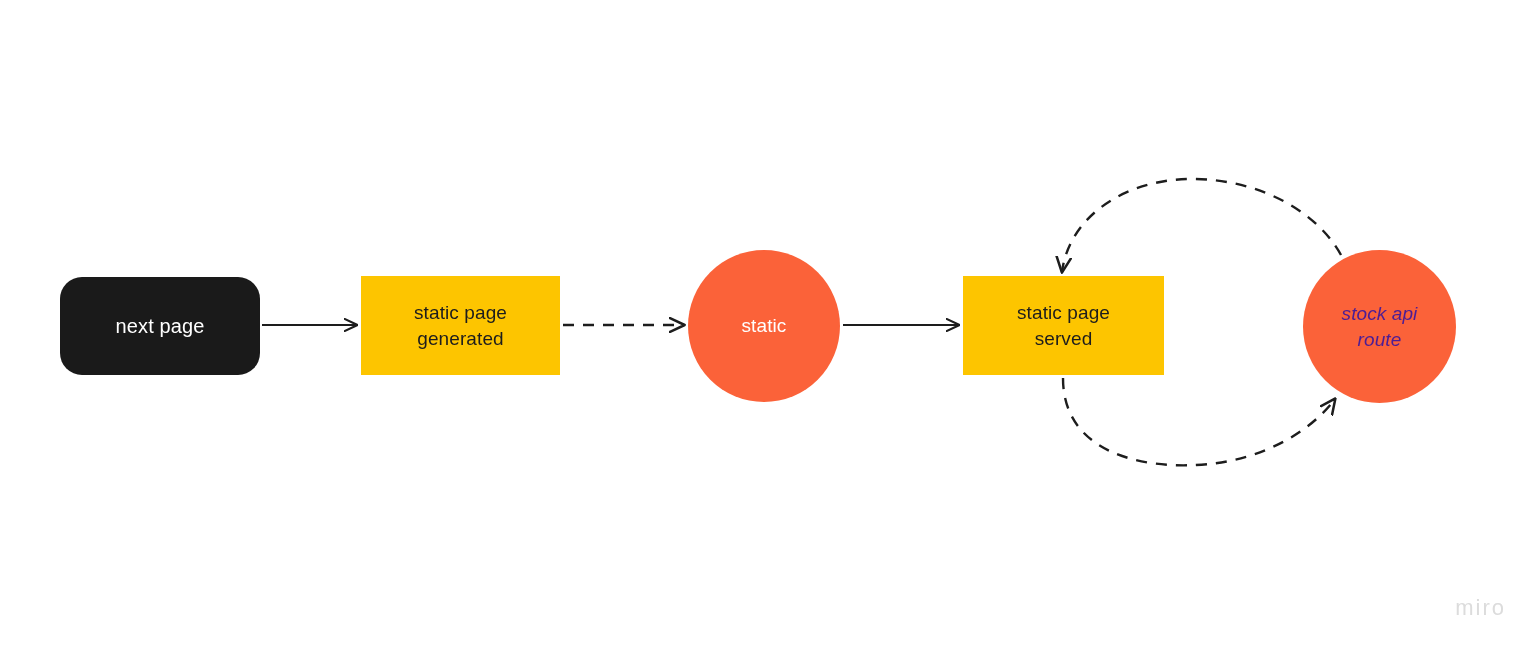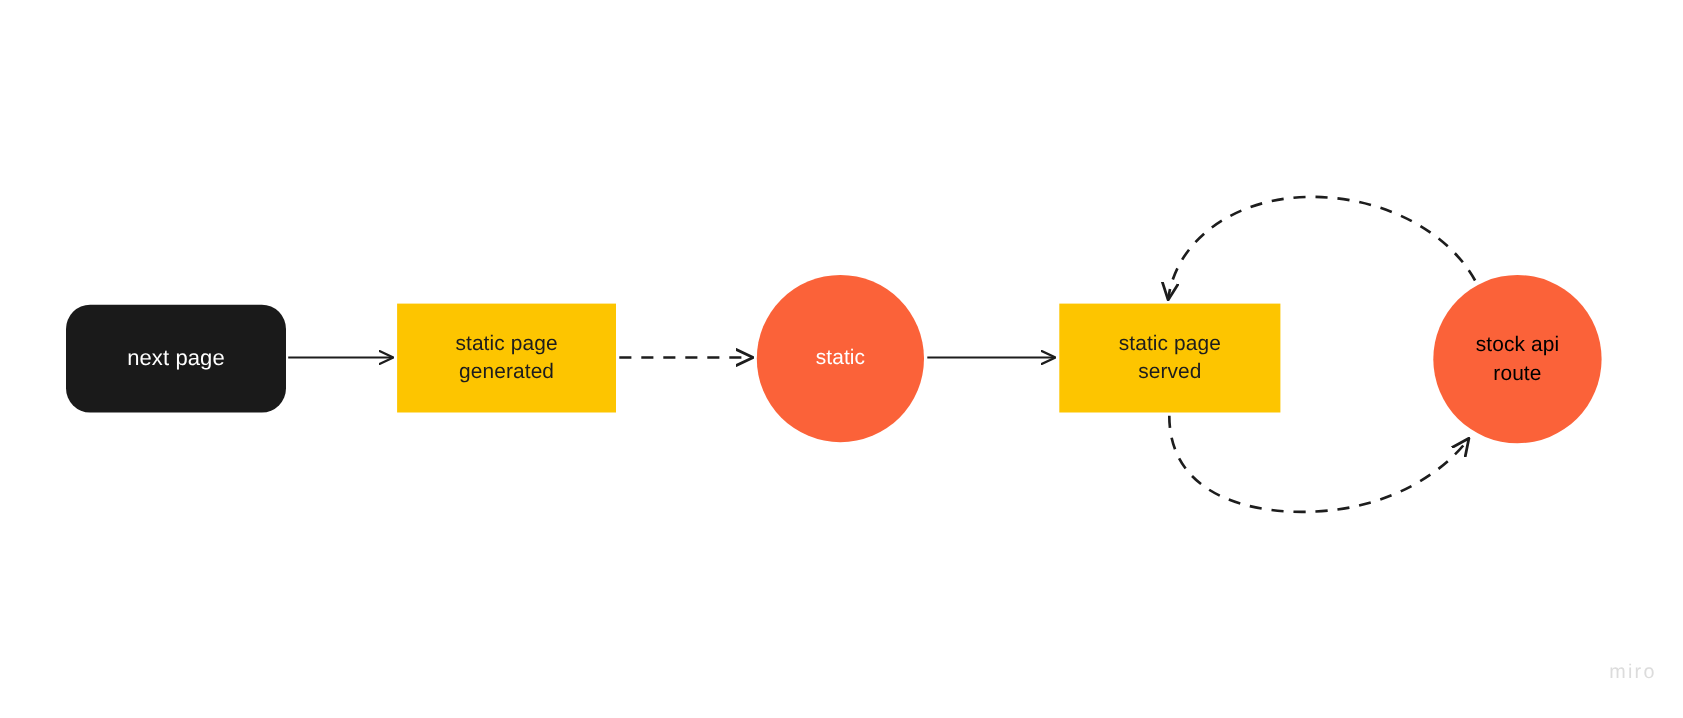--- a/index.html
+++ b/index.html
@@ -89,28 +89,29 @@
   
   #node-stock-api-route {
     left: 1303px;
     top: 250px;
     width: 153px;
     height: 153px;
     background: #fb6239;
     border-radius: 50%;
   }
   #node-stock-api-route .node-label {
-    color: #000000;
+    color: #4c1d95;
+    font-style: italic;
   }
   #watermark {
     position: absolute;
     right: 24px;
     bottom: 32px;
     color: #dcdcdc;
-    font-size: 18px;
+    font-size: 22px;
     letter-spacing: 2px;
     font-weight: 400;
     user-select: none;
   }
 </style>
 </head>
 <body>
 
 <div id="canvas">
 

